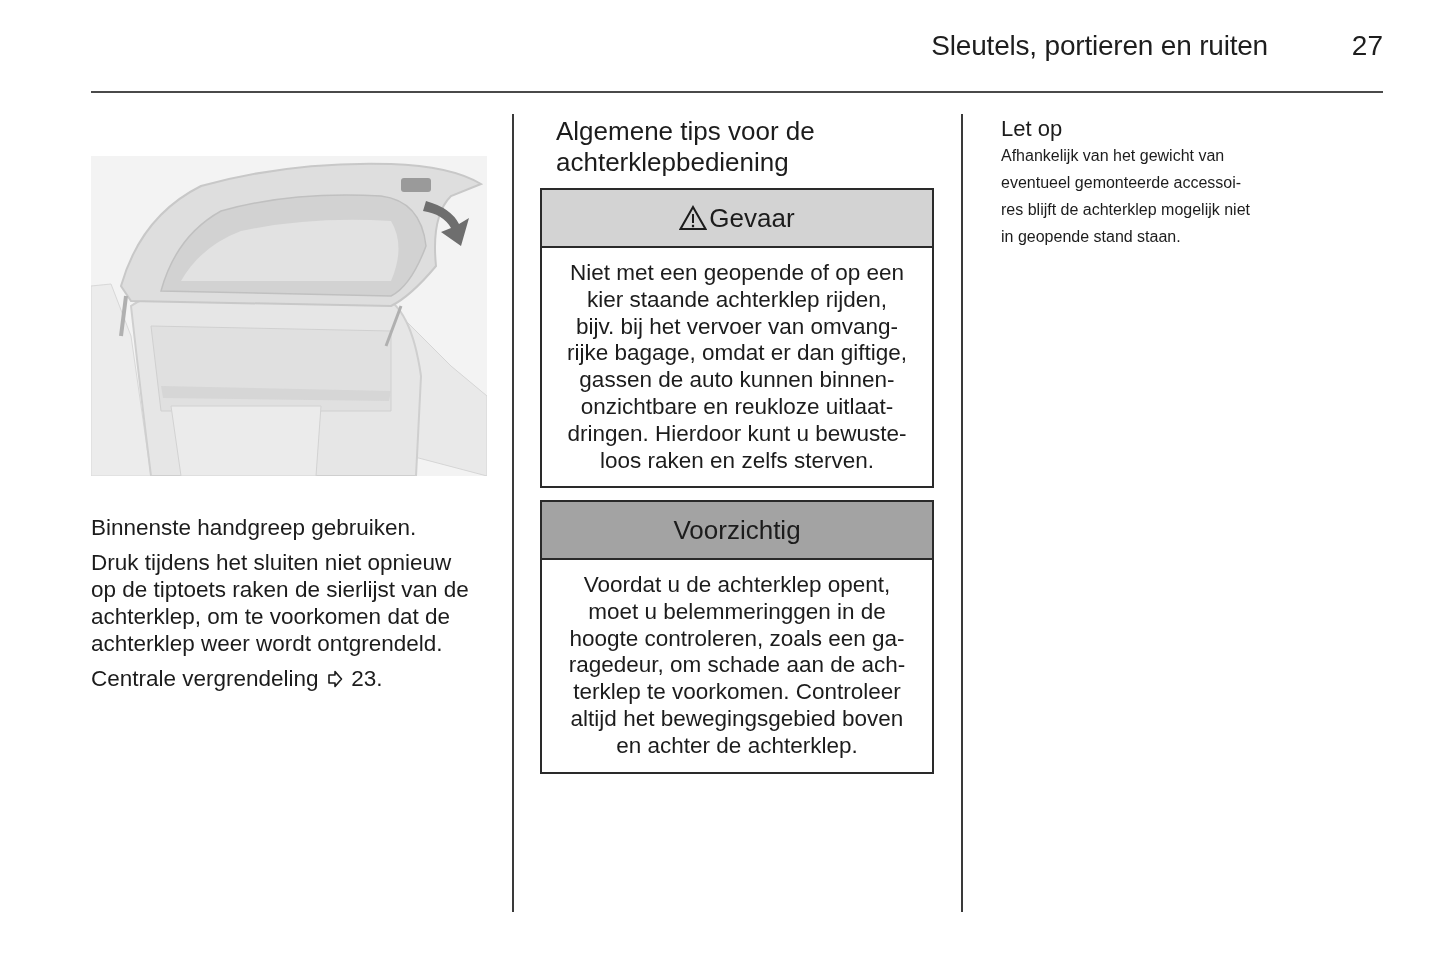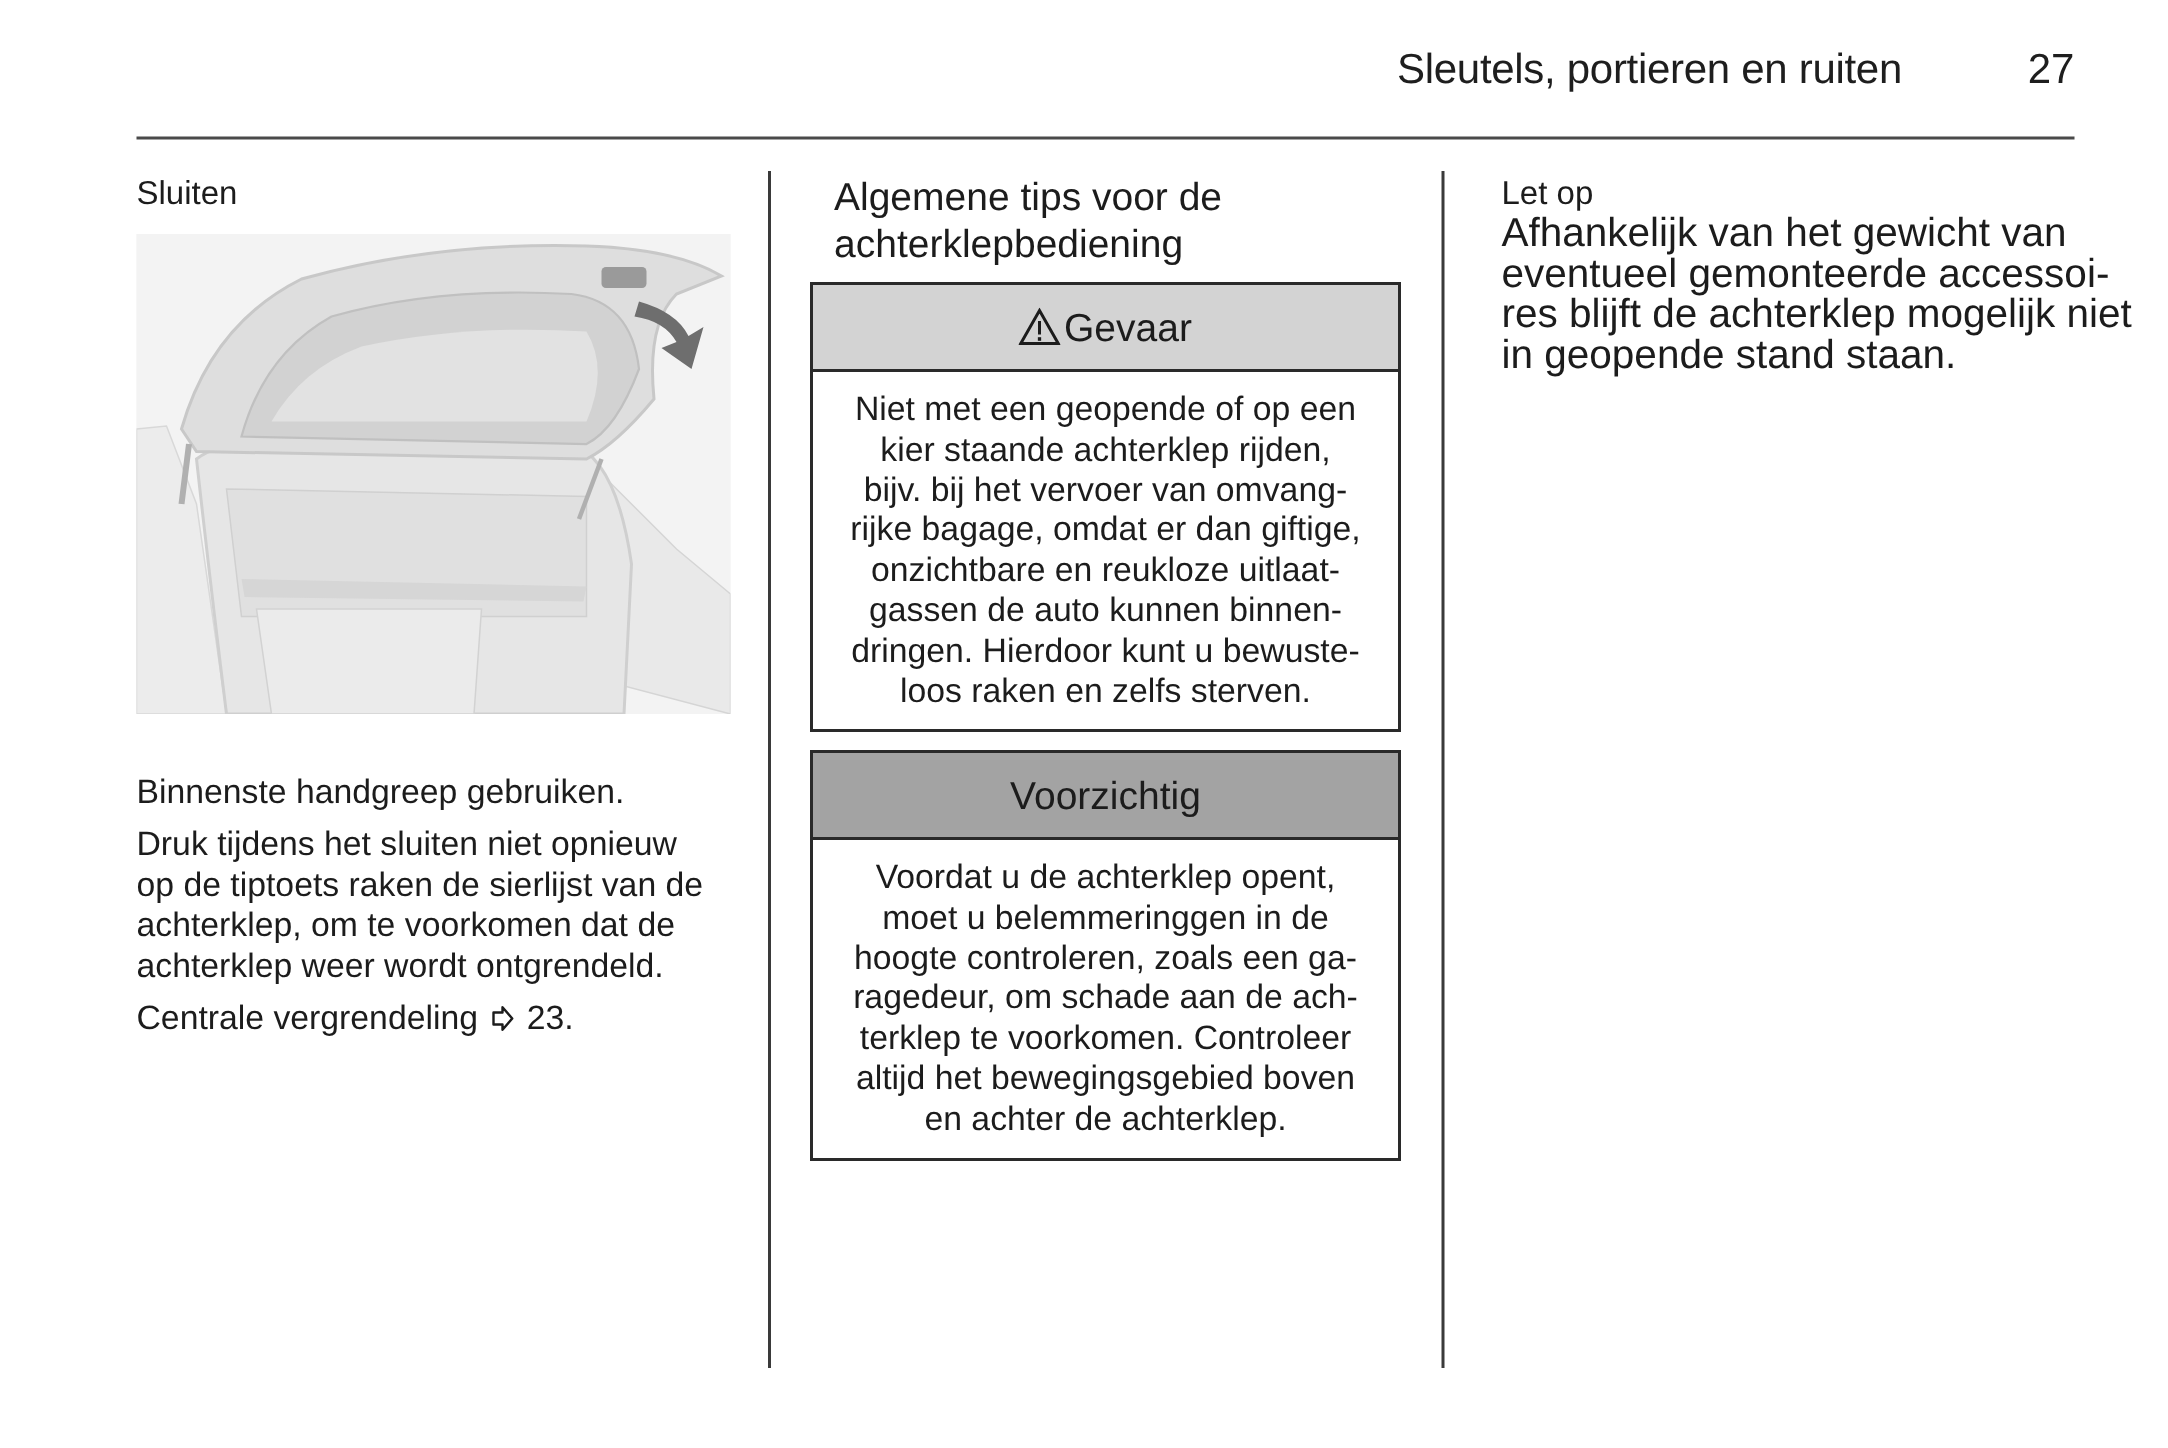--- a/index.html
+++ b/index.html
@@ -145,40 +145,39 @@
     }
     .line { display: block; white-space: nowrap; }
 
     .note-label {
       font-size: 22px;
       line-height: 26px;
       color: #1c1c1c;
       margin: 2px 0 0 0;
     }
     .note-text {
-      font-size: 27px;
+      font-size: 16px;
       line-height: 27px;
       margin: 0;
       color: #1c1c1c;
     }
   </style>
 </head>
 <body>
 
 <div class="page-header">
   <span class="header-title">Sleutels, portieren en ruiten</span>
   <span class="page-number">27</span>
 </div>
 <div class="header-rule"></div>
 
 <div class="col-divider d1"></div>
 <div class="col-divider d2"></div>
 
 <div class="col col1" style="height:600px;">
-  <div class="subheading">Sluiten</div>
 
   <div class="figure">
     <svg width="396" height="320" viewBox="0 0 396 320" xmlns="http://www.w3.org/2000/svg">
       <rect x="0" y="0" width="396" height="320" fill="#f3f3f3"></rect>
 
       <path d="M0 130 L20 128 L40 180 L60 320 L0 320 Z" fill="#ececec" stroke="#d8d8d8"></path>
       <path d="M300 150 L330 220 L320 300 L396 320 L396 240 L360 210 Z" fill="#e9e9e9" stroke="#d5d5d5"></path>
 
       <path d="M40 150 Q60 135 120 135 L290 140 Q320 150 330 220 L325 320 L60 320 Q50 240 40 150 Z" fill="#e6e6e6" stroke="#cfcfcf" stroke-width="2"></path>
       <path d="M60 170 L300 175 L300 255 L70 255 Z" fill="#e0e0e0" stroke="#d0d0d0"></path>
@@ -231,22 +230,22 @@
         <line x1="14" y1="9" x2="14" y2="18" stroke="#1c1c1c" stroke-width="2"></line>
         <rect x="12.9" y="19.8" width="2.2" height="2.4" fill="#1c1c1c"></rect>
       </svg>
       <span>Gevaar</span>
     </div>
     <div class="notice-body">
       <span class="line">Niet met een geopende of op een</span>
       <span class="line">kier staande achterklep rijden,</span>
       <span class="line">bijv. bij het vervoer van omvang-</span>
       <span class="line">rijke bagage, omdat er dan giftige,</span>
+      <span class="line">gassen de auto kunnen binnen-</span>
       <span class="line">onzichtbare en reukloze uitlaat-</span>
-      <span class="line">gassen de auto kunnen binnen-</span>
       <span class="line">dringen. Hierdoor kunt u bewuste-</span>
       <span class="line">loos raken en zelfs sterven.</span>
     </div>
   </div>
 
   <div class="notice-box caution">
     <div class="notice-head">
       <span>Voorzichtig</span>
     </div>
     <div class="notice-body">

